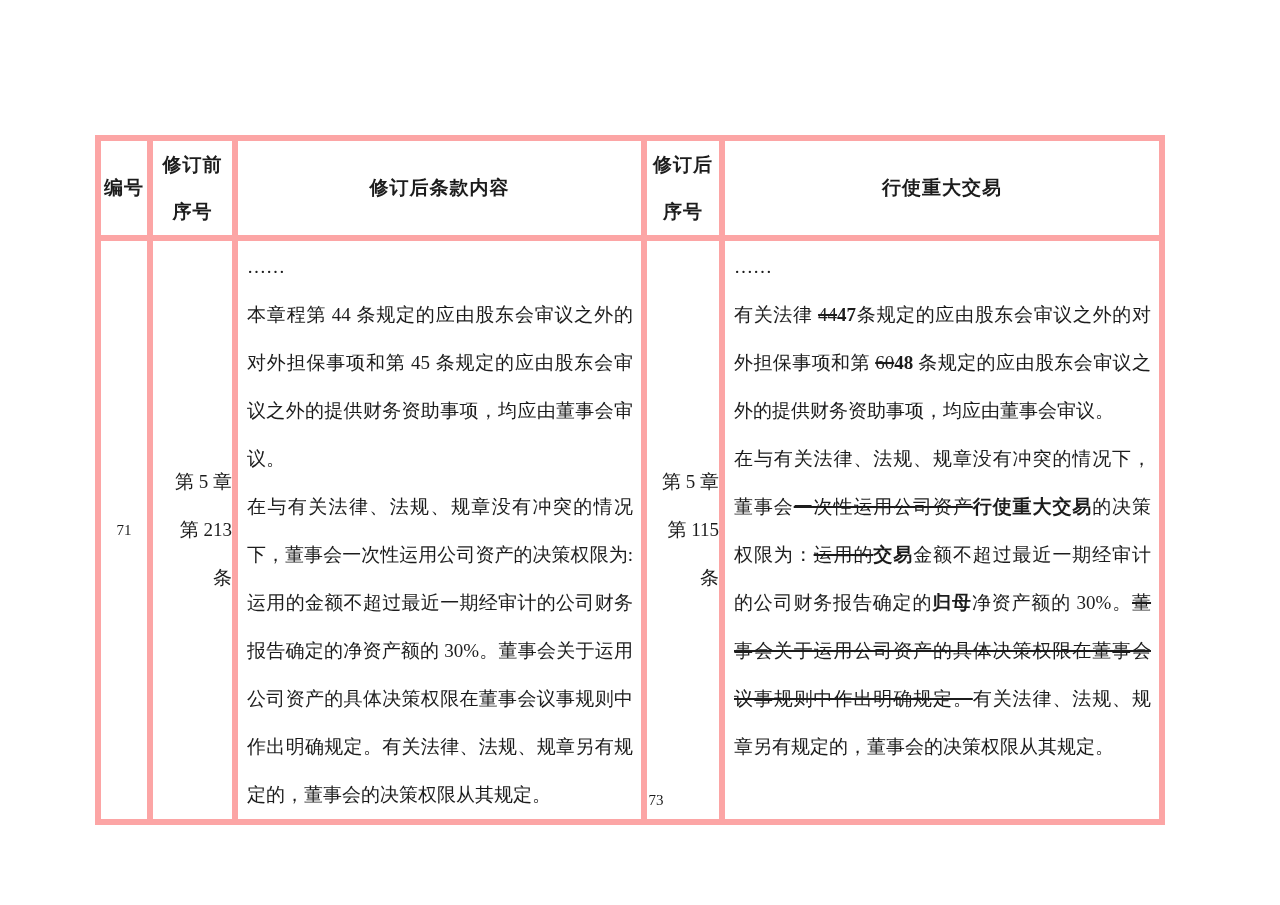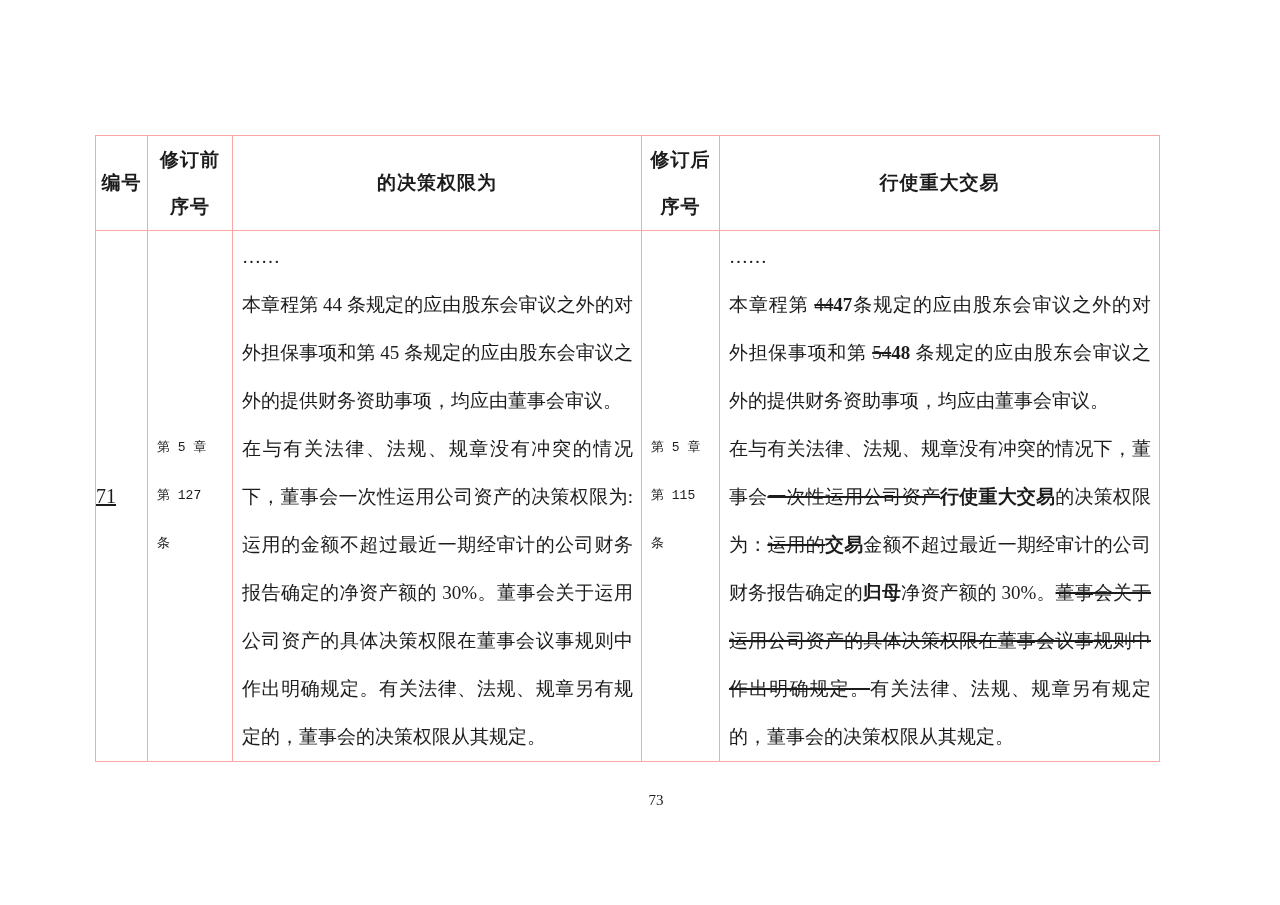--- a/index.html
+++ b/index.html
@@ -16,45 +16,44 @@
     overflow: hidden;
   }
   table.rev-table {
     position: absolute;
     left: 95px; top: 135px;
     width: 1064px;
     border-collapse: collapse;
     table-layout: fixed;
   }
   .rev-table th, .rev-table td {
-    border: 1px solid #fca5a5;
+    border: 6px solid #fca5a5;
     overflow: hidden;
   }
   .rev-table thead tr { height: 94px; }
   .rev-table tbody tr { height: 524px; }
   th {
     font-family: "Liberation Sans", "DejaVu Sans", sans-serif;
     font-weight: bold;
     font-size: 19px;
     text-align: center;
     vertical-align: middle;
     letter-spacing: 1px;
   }
   th.hdr-stack div { line-height: 47px; }
   td.cell-id {
+    text-align: center;
     vertical-align: middle;
-    font-size: 20px;
-    text-decoration: underline;
+    font-size: 15px;
   }
   td.cell-no {
     vertical-align: middle;
-    font-size: 13px;
+    font-size: 19px;
     padding-left: 9px;
-    text-align: left;
-    font-family: Liberation Mono, monospace;
+    text-align: right;
   }
   td.cell-no div { line-height: 48px; white-space: nowrap; }
   td.cell-content {
     vertical-align: top;
     padding: 2px 8px 0 9px;
   }
   .para {
     font-size: 19px;
     line-height: 48px;
     text-align: justify;
@@ -84,49 +83,49 @@
       <col style="width:78px">
       <col style="width:440px">
     </colgroup>
     <thead>
       <tr>
         <th>编号</th>
         <th class="hdr-stack">
             <div>修订前</div>
             <div>序号</div>
           </th>
-        <th>的决策权限为</th>
+        <th>修订后条款内容</th>
         <th class="hdr-stack">
             <div>修订后</div>
             <div>序号</div>
           </th>
         <th>行使重大交易</th>
       </tr>
     </thead>
     <tbody>
       <tr>
         <td class="cell-id">71</td>
         <td class="cell-no">
             <div>第 5 章</div>
-            <div>第 127</div>
+            <div>第 213</div>
             <div>条</div>
           </td>
         <td class="cell-content">
             <p class="para"><span class="run-normal">……</span></p>
             <p class="para"><span class="run-normal">本章程第 44 条规定的应由股东会审议之外的对外担保事项和第 45 条规定的应由股东会审议之外的提供财务资助事项，均应由董事会审议。</span></p>
             <p class="para"><span class="run-normal">在与有关法律、法规、规章没有冲突的情况下，董事会一次性运用公司资产的决策权限为:运用的金额不超过最近一期经审计的公司财务报告确定的净资产额的 30%。董事会关于运用公司资产的具体决策权限在董事会议事规则中作出明确规定。有关法律、法规、规章另有规定的，董事会的决策权限从其规定。</span></p>
           </td>
         <td class="cell-no">
             <div>第 5 章</div>
             <div>第 115</div>
             <div>条</div>
           </td>
         <td class="cell-content">
             <p class="para"><span class="run-normal">……</span></p>
-            <p class="para"><span class="run-normal">本章程第 </span><span class="run-del">44</span><span class="run-ins">47</span><span class="run-normal">条规定的应由股东会审议之外的对外担保事项和第 </span><span class="run-del">54</span><span class="run-ins">48</span><span class="run-normal"> 条规定的应由股东会审议之外的提供财务资助事项，均应由董事会审议。</span></p>
+            <p class="para"><span class="run-normal">有关法律 </span><span class="run-del">44</span><span class="run-ins">47</span><span class="run-normal">条规定的应由股东会审议之外的对外担保事项和第 </span><span class="run-del">60</span><span class="run-ins">48</span><span class="run-normal"> 条规定的应由股东会审议之外的提供财务资助事项，均应由董事会审议。</span></p>
             <p class="para"><span class="run-normal">在与有关法律、法规、规章没有冲突的情况下，董事会</span><span class="run-del">一次性运用公司资产</span><span class="run-ins">行使重大交易</span><span class="run-normal">的决策权限为：</span><span class="run-del">运用的</span><span class="run-ins">交易</span><span class="run-normal">金额不超过最近一期经审计的公司财务报告确定的</span><span class="run-ins">归母</span><span class="run-normal">净资产额的 30%。</span><span class="run-del">董事会关于运用公司资产的具体决策权限在董事会议事规则中作出明确规定。</span><span class="run-normal">有关法律、法规、规章另有规定的，董事会的决策权限从其规定。</span></p>
           </td>
       </tr>
     </tbody>
   </table>
 
   <div class="page-number">73</div>
 
 </div>
 

